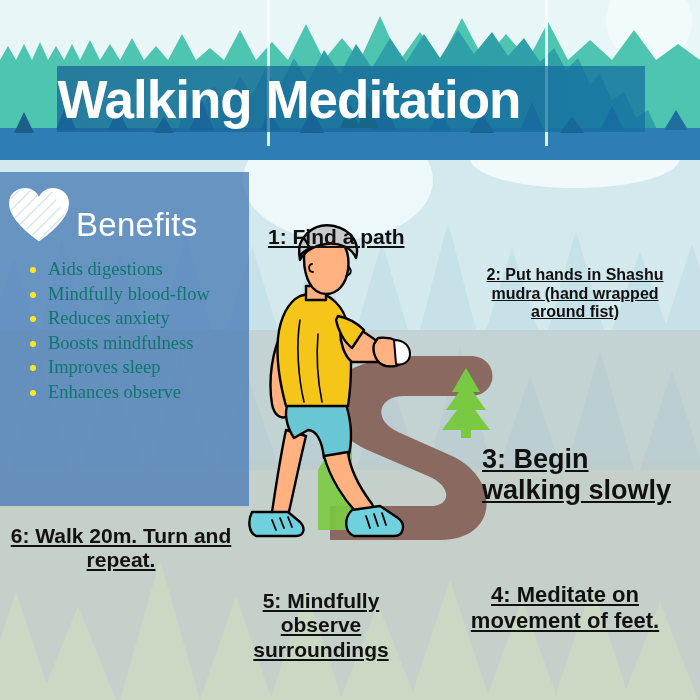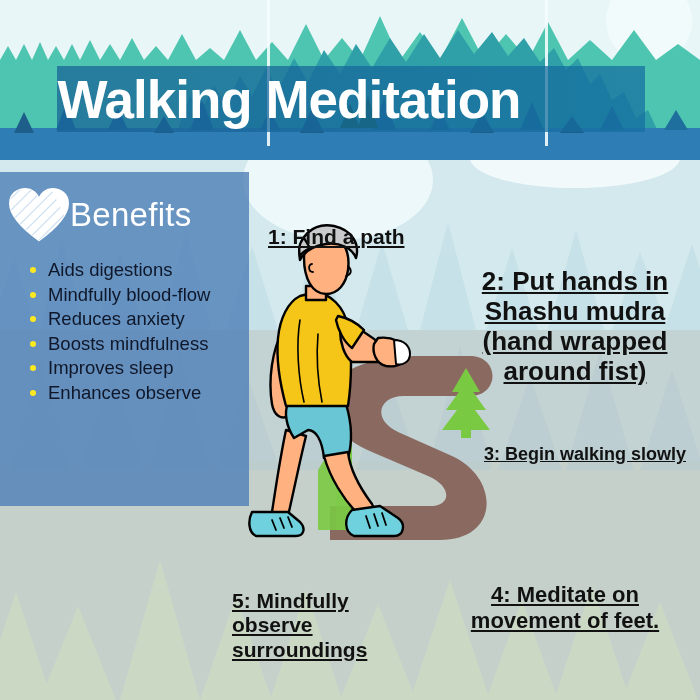--- a/index.html
+++ b/index.html
@@ -49,52 +49,52 @@
     transform:scaleX(1.0);
   }
 
   
   .benefits{
     position:absolute;left:0px;top:172px;width:249px;height:334px;
     background:rgba(78,126,182,.80);
     box-sizing:border-box;padding:10px 0 0 0;
   }
   .ben-head{
-    display:flex;align-items:center;padding:4px 0 0 8px;
+    display:flex;align-items:flex-end;gap:6px;padding:4px 0 0 8px;
   }
   .heart{width:62px;height:58px;flex:0 0 auto;}
   .ben-title{
     color:#ffffff;font-size:33px;font-weight:normal;
     font-family:"Liberation Sans",sans-serif;letter-spacing:.3px;
   }
   .ben-list{
     list-style:none;margin:14px 0 0 0;padding:0 8px 0 30px;
   }
   .ben-list li{
-    position:relative;color:#0f172a;font-size:18.5px;line-height:23.5px;
+    position:relative;color:#0f766e;font-size:18.5px;line-height:23.5px;
     margin-bottom:1px;padding-left:18px;
-    font-family:Liberation Sans, sans-serif;
+    font-family:Liberation Serif, serif;
   }
   .ben-list li::before{
     content:"";position:absolute;left:0;top:9px;
     width:6px;height:6px;border-radius:50%;background:#ffe81f;
   }
 
   
   .step{
     position:absolute;color:#111111;font-weight:bold;
     font-family:"Liberation Sans",sans-serif;
     line-height:1.16;
     text-decoration:underline;
   }
   .s1{left:268px;top:225px;font-size:21px;}
-  .s2{left:468px;top:266px;width:214px;font-size:26px;text-align:center;}
-  .s3{left:482px;top:444px;width:206px;font-size:18px;text-align:center;}
+  .s2{left:468px;top:266px;width:214px;font-size:16px;text-align:center;}
+  .s3{left:482px;top:444px;width:206px;font-size:27px;text-align:left;}
   .s4{left:440px;top:582px;width:250px;font-size:22px;text-align:center;}
-  .s5{left:232px;top:589px;width:178px;font-size:21px;text-align:left;}
+  .s5{left:232px;top:589px;width:178px;font-size:21px;text-align:center;}
   .s6{left:6px;top:524px;width:230px;font-size:21px;text-align:center;}
 </style>
 </head>
 <body>
 
 <div id="poster">
 
   <div class="band sky-top"></div>
   <div class="band mid-sky"></div>
   <div class="band mid-low"></div>
@@ -326,14 +326,15 @@
       <li>Improves sleep</li>
       <li>Enhances observe</li>
     </ul>
   </div>
 
   <div class="step s1">1: Find a path</div>
   <div class="step s2">2: Put hands in Shashu mudra (hand wrapped around fist)</div>
   <div class="step s3">3: Begin walking slowly</div>
   <div class="step s4">4: Meditate on movement of feet.</div>
   <div class="step s5">5: Mindfully observe surroundings</div>
+  <div class="step s6">6: Walk 20m. Turn and repeat.</div>
 
 </div>
 
 </body></html>

